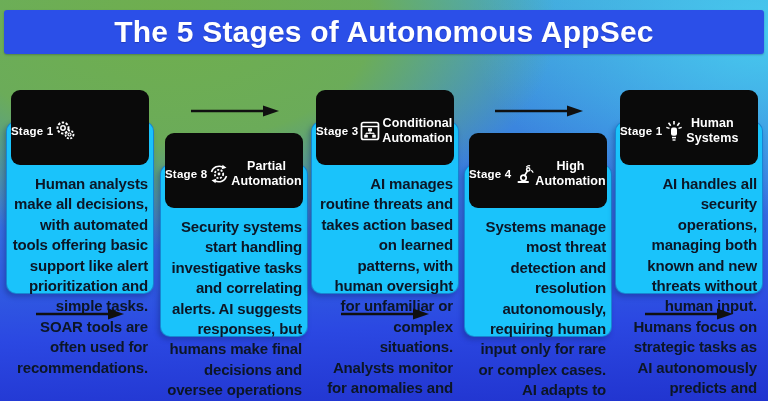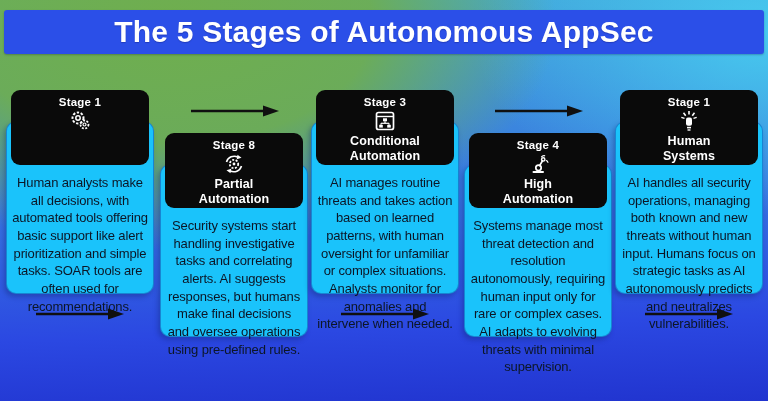--- a/index.html
+++ b/index.html
@@ -23,27 +23,27 @@
   }
   .stage-card{position:absolute;width:148px;height:206px;}
   .card-body{
     position:absolute;left:0;top:31px;width:100%;height:173px;
     background:#1ac3fb;border-radius:10px;box-sizing:border-box;
     border:1px solid rgba(22,58,160,0.45);
     box-shadow:-2px 3px 5px rgba(15,35,110,0.35);
     padding:52px 5px 0 5px;
   }
   .card-desc{
-    color:#0c1626;font-size:13px;line-height:1.36;text-align:center;
-    letter-spacing:-0.15px;font-weight:400;
+    color:#0c1626;font-size:15px;line-height:1.36;text-align:right;
+    letter-spacing:-0.15px;font-weight:700;
   }
   .card-header{
     position:absolute;left:5px;top:0;width:calc(100% - 10px);height:75px;
     background:#0a0a0a;border-radius:9px;z-index:2;
-    display:flex;flex-direction:column;align-items:center;
+    display:flex;flex-direction:row;align-items:center;
     padding-top:6px;box-sizing:border-box;color:#fff;
   }
   .stage-label{font-size:11.5px;font-weight:bold;letter-spacing:0.2px;}
   .stage-icon{height:24px;margin:1px 0 1px 0;display:flex;align-items:center;}
   .stage-title{
     font-size:12.5px;font-weight:bold;line-height:1.18;text-align:center;letter-spacing:0.1px;
   }
   .raised{top:90px;}
   .lowered{top:133px;}
   .flow-arrow{position:absolute;width:92px;height:14px;}

